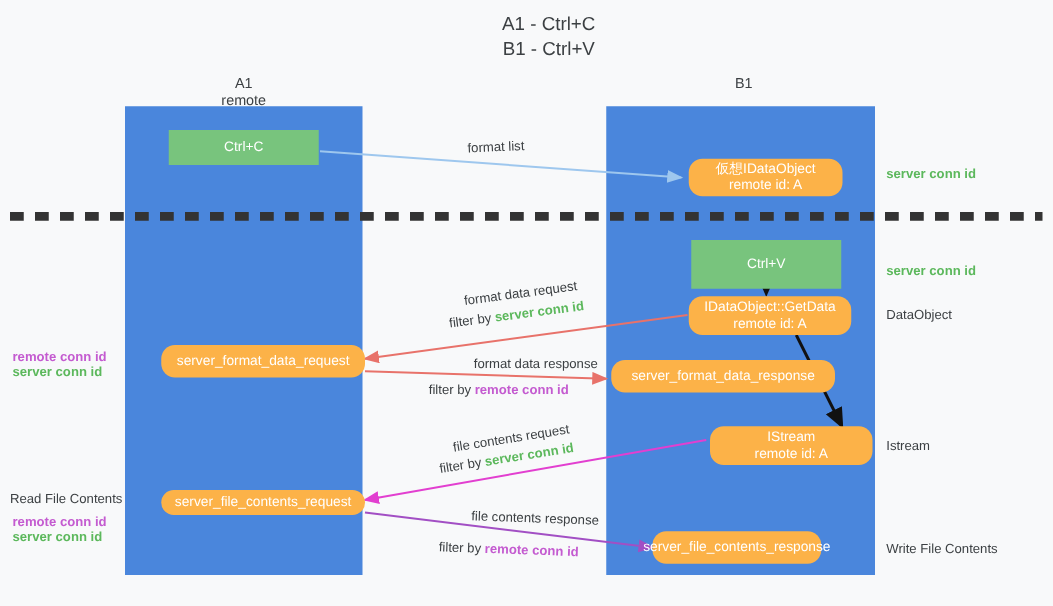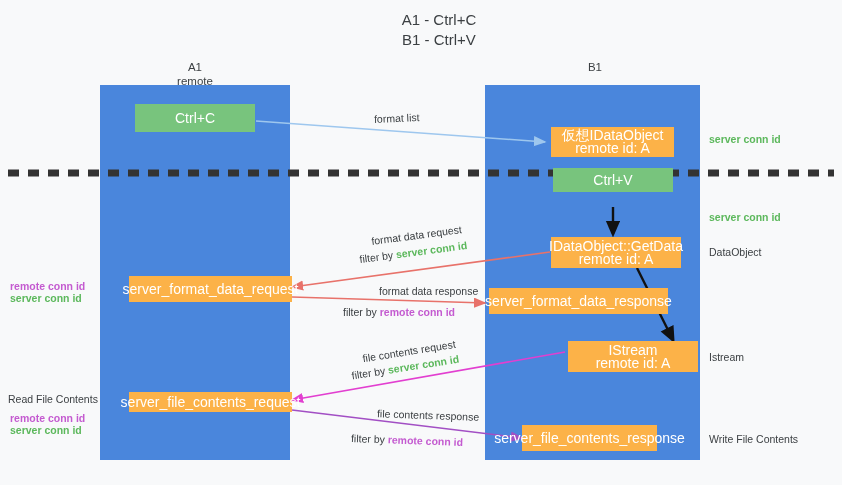--- a/index.html
+++ b/index.html
@@ -41,26 +41,26 @@
   }
 
   .box {
     position: absolute;
     display: flex;
     flex-direction: column;
     align-items: center;
     justify-content: center;
     text-align: center;
     color: #ffffff;
-    font-size: 14px;
+    font-size: 11px;
     line-height: 13px;
     padding: 2px 4px;
   }
   .box.green { background: #78c47d; }
-  .box.orange { background: #fcb248; }
+  .box.orange { background: #fcb248; border-radius: 11px; }
   .box span { display: block; white-space: nowrap; }
 
   .side-label {
     position: absolute;
     font-size: 10.5px;
     line-height: 14px;
     white-space: nowrap;
   }
   .side-label.green { color: #5cb85c; font-weight: bold; }
   .side-label.purple { color: #c45bd0; font-weight: bold; }
@@ -149,21 +149,21 @@
 
   <div class="box orange" style="left:129px; top:392px; width:163px; height:20px;">
     <span>server_file_contents_request</span>
   </div>
 
   <div class="box orange" style="left:551px; top:127px; width:123px; height:30px;">
     <span>仮想IDataObject</span>
     <span>remote id: A</span>
   </div>
 
-  <div class="box green" style="left:553px; top:168px; width:120px; height:24px;">
+  <div class="box green" style="left:553px; top:192px; width:120px; height:39px;">
     <span>Ctrl+V</span>
   </div>
 
   <div class="box orange" style="left:551px; top:237px; width:130px; height:31px;">
     <span>IDataObject::GetData</span>
     <span>remote id: A</span>
   </div>
 
   <div class="box orange" style="left:489px; top:288px; width:179px; height:26px;">
     <span>server_format_data_response</span>

